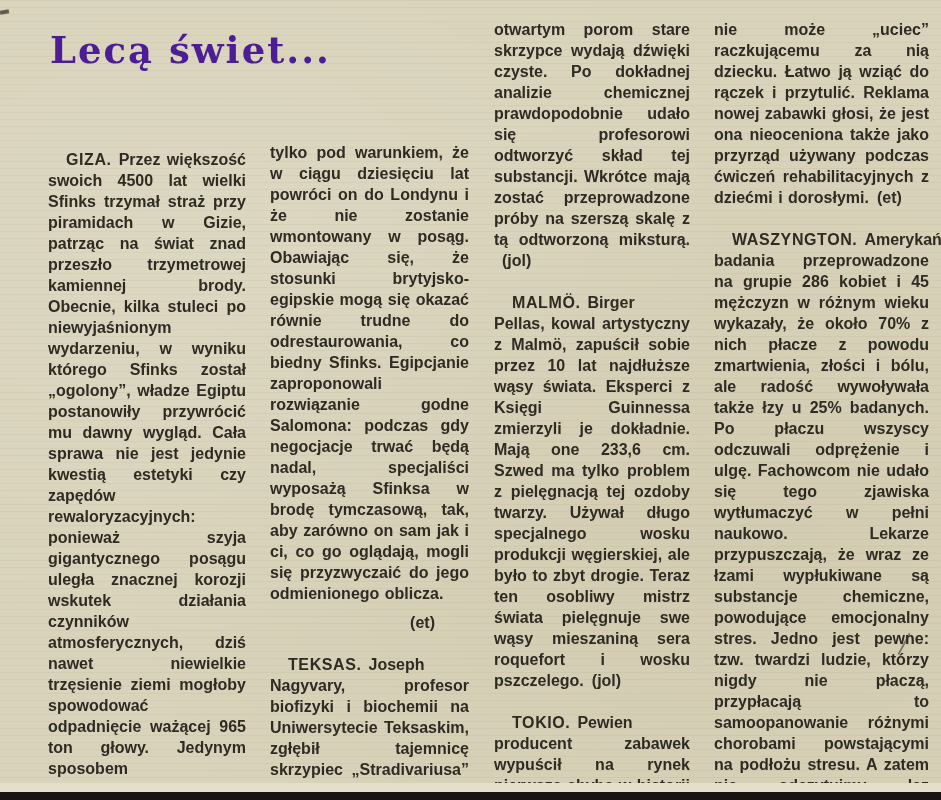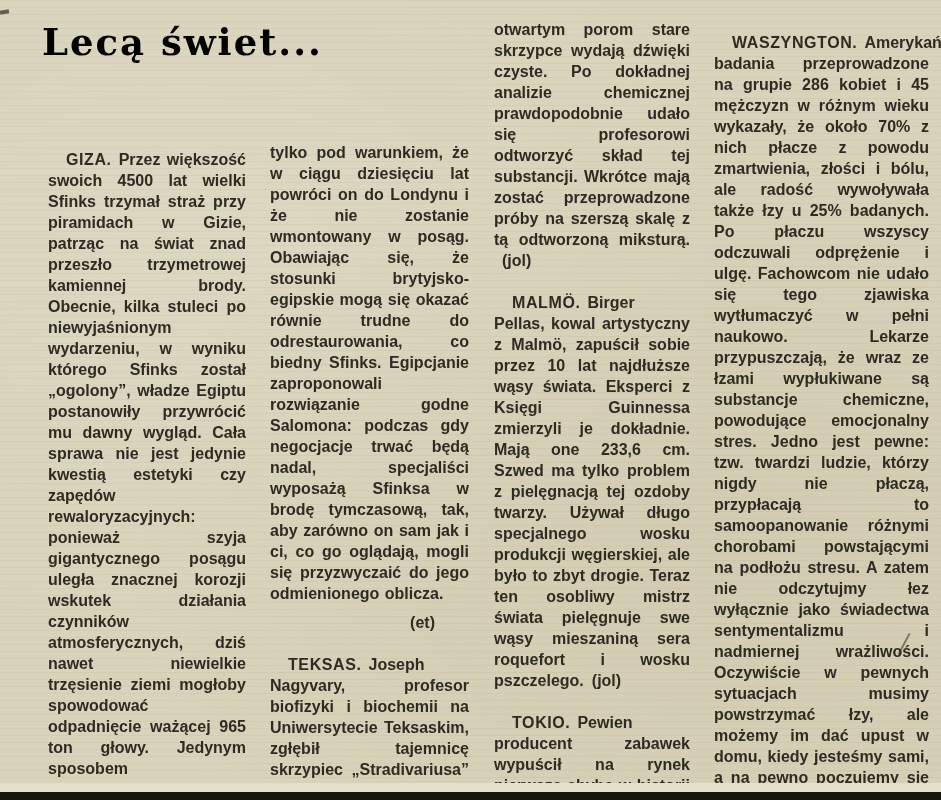--- a/index.html
+++ b/index.html
@@ -10,23 +10,23 @@
   }
   
   .grain{
     position:absolute;inset:0;pointer-events:none;
     background:
       repeating-linear-gradient(180deg, rgba(95,85,55,0.05) 0 1px, rgba(0,0,0,0) 1px 7px),
       radial-gradient(ellipse at 20% 30%, rgba(255,255,255,0.10), rgba(0,0,0,0) 55%),
       radial-gradient(ellipse at 80% 70%, rgba(120,105,60,0.07), rgba(0,0,0,0) 60%);
   }
   .title{
-    position:absolute;left:38px;top:16px;margin:4px;
+    position:absolute;left:38px;top:16px;margin:12px;
     font-family:"DejaVu Serif",serif;font-weight:bold;
-    font-size:37px;letter-spacing:2px;color:#000000;
+    font-size:37px;letter-spacing:2px;color:#4c1d95;
   }
   .col{
     position:absolute;
     color:#2e2b22;font-weight:700;
     font-size:16px;line-height:21px;
     text-align:justify;hyphens:auto;word-spacing:1px;
   }
   .col p{margin:8px;}
   p.lead{text-indent:18px;}          
   p.follow{margin-top:21px;text-indent:18px;}
@@ -62,17 +62,18 @@
   <p class="follow endjust"><span class="dateline">TEKSAS.</span><span>Joseph Nagyvary, profesor biofizyki i biochemii na Uniwersytecie Teksaskim, zgłębił tajemnicę skrzypiec „Stradivariusa” i „Guarneriego”, za które, z powodu czystych dźwięków, jakie wydają, płaci się dziś do miliona dolarów. Pod mikroskopem elektronowym Nagyvary odkrył, że te cenne instrumenty, pochodzące z 17 i 18 wieku, zanurzane być musiały w jakiejś substancji. Sprawiała ona, iż pory drewna, które w miarę upływu czasu zamykają się, pozostały niezasklepione. Dzięki tym</span></p>
 </div>
 
 <div class="col col3">
   <p><span>otwartym porom stare skrzypce wydają dźwięki czyste. Po dokładnej analizie chemicznej prawdopodobnie udało się profesorowi odtworzyć skład tej substancji. Wkrótce mają zostać przeprowadzone próby na szerszą skalę z tą odtworzoną miksturą.</span><span class="sig">(jol)</span></p>
   <p class="follow"><span class="dateline">MALMÖ.</span><span>Birger Pellas, kowal artystyczny z Malmö, zapuścił sobie przez 10 lat najdłuższe wąsy świata. Eksperci z Księgi Guinnessa zmierzyli je dokładnie. Mają one 233,6 cm. Szwed ma tylko problem z pielęgnacją tej ozdoby twarzy. Używał długo specjalnego wosku produkcji węgierskiej, ale było to zbyt drogie. Teraz ten osobliwy mistrz świata pielęgnuje swe wąsy mieszaniną sera roquefort i wosku pszczelego.</span><span class="sig">(jol)</span></p>
   <p class="follow endjust"><span class="dateline">TOKIO.</span><span>Pewien producent zabawek wypuścił na rynek pierwszą chyba w historii piłkę, która nie jest okrągła. Opatentowano ją pod nazwą Tecia Ball. Jest podobno lepiej przystosowana do możliwości motorycznych małego dziecka i o wiele bardziej stymulująca dla jego rozwoju. Nowa piłka to coś w rodzaju czworościennej bryły o wypukłych płaszczyznach — wygląda jak połączenie czterech plastikowych kul. Odbija się od podłogi, ale jej kształt sprawia, że</span></p>
 </div>
 
 <div class="col col4">
+  <p><span>nie może „uciec” raczkującemu za nią dziecku. Łatwo ją wziąć do rączek i przytulić. Reklama nowej zabawki głosi, że jest ona nieoceniona także jako przyrząd używany podczas ćwiczeń rehabilitacyjnych z dziećmi i dorosłymi.</span><span class="sig">(et)</span></p>
   <p class="follow"><span class="dateline">WASZYNGTON.</span><span>Amerykańskie badania przeprowadzone na grupie 286 kobiet i 45 mężczyzn w różnym wieku wykazały, że około 70% z nich płacze z powodu zmartwienia, złości i bólu, ale radość wywoływała także łzy u 25% badanych. Po płaczu wszyscy odczuwali odprężenie i ulgę. Fachowcom nie udało się tego zjawiska wytłumaczyć w pełni naukowo. Lekarze przypuszczają, że wraz ze łzami wypłukiwane są substancje chemiczne, powodujące emocjonalny stres. Jedno jest pewne: tzw. twardzi ludzie, którzy nigdy nie płaczą, przypłacają to samoopanowanie różnymi chorobami powstającymi na podłożu stresu. A zatem nie odczytujmy łez wyłącznie jako świadectwa sentymentalizmu i nadmiernej wrażliwości. Oczywiście w pewnych sytuacjach musimy powstrzymać łzy, ale możemy im dać upust w domu, kiedy jesteśmy sami, a na pewno poczujemy się lepiej, odzyskamy równowagę ducha i energię.</span></p>
 </div>
 
 <div class="light-strip"></div>
 <div class="bottom-bar"></div>
 
 </body></html>

